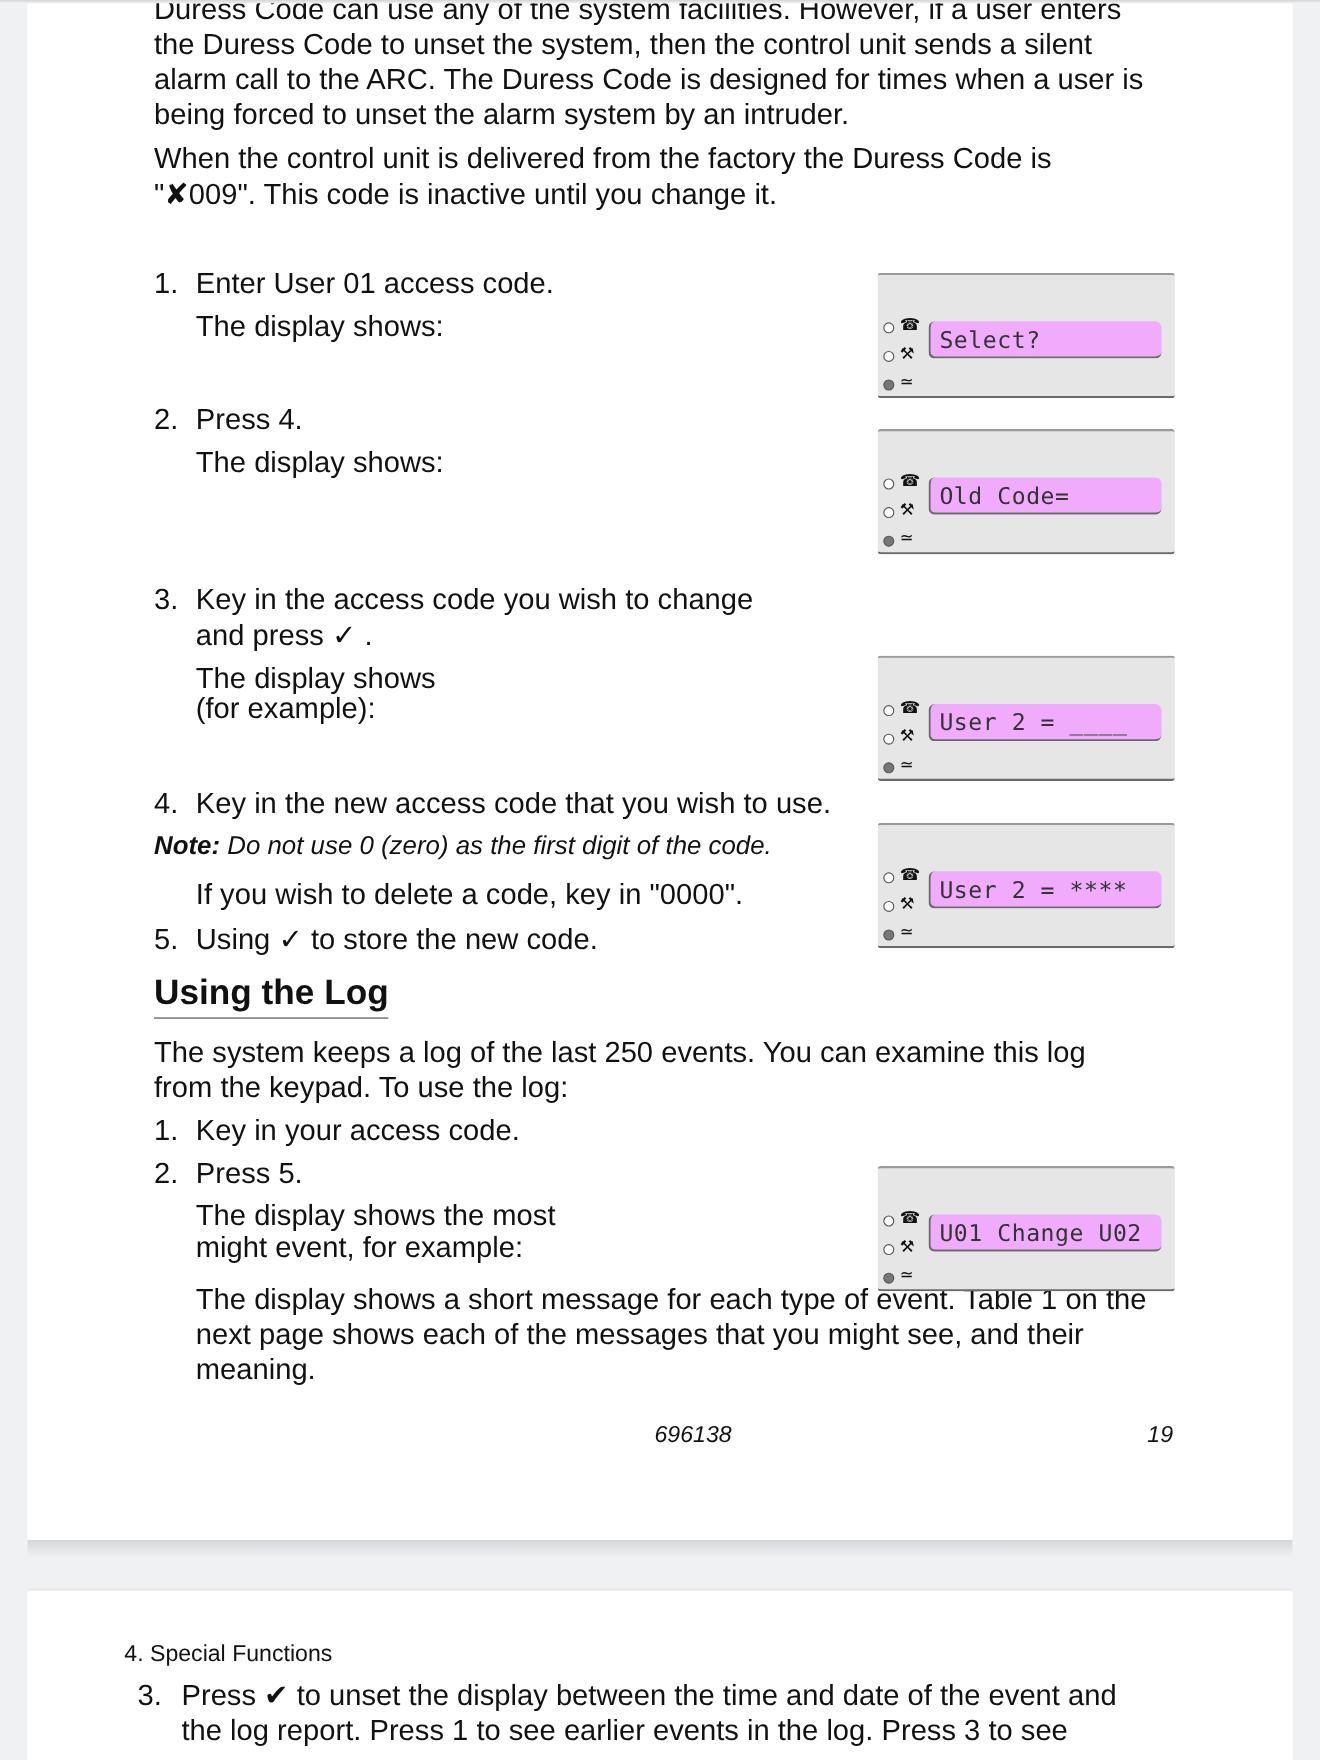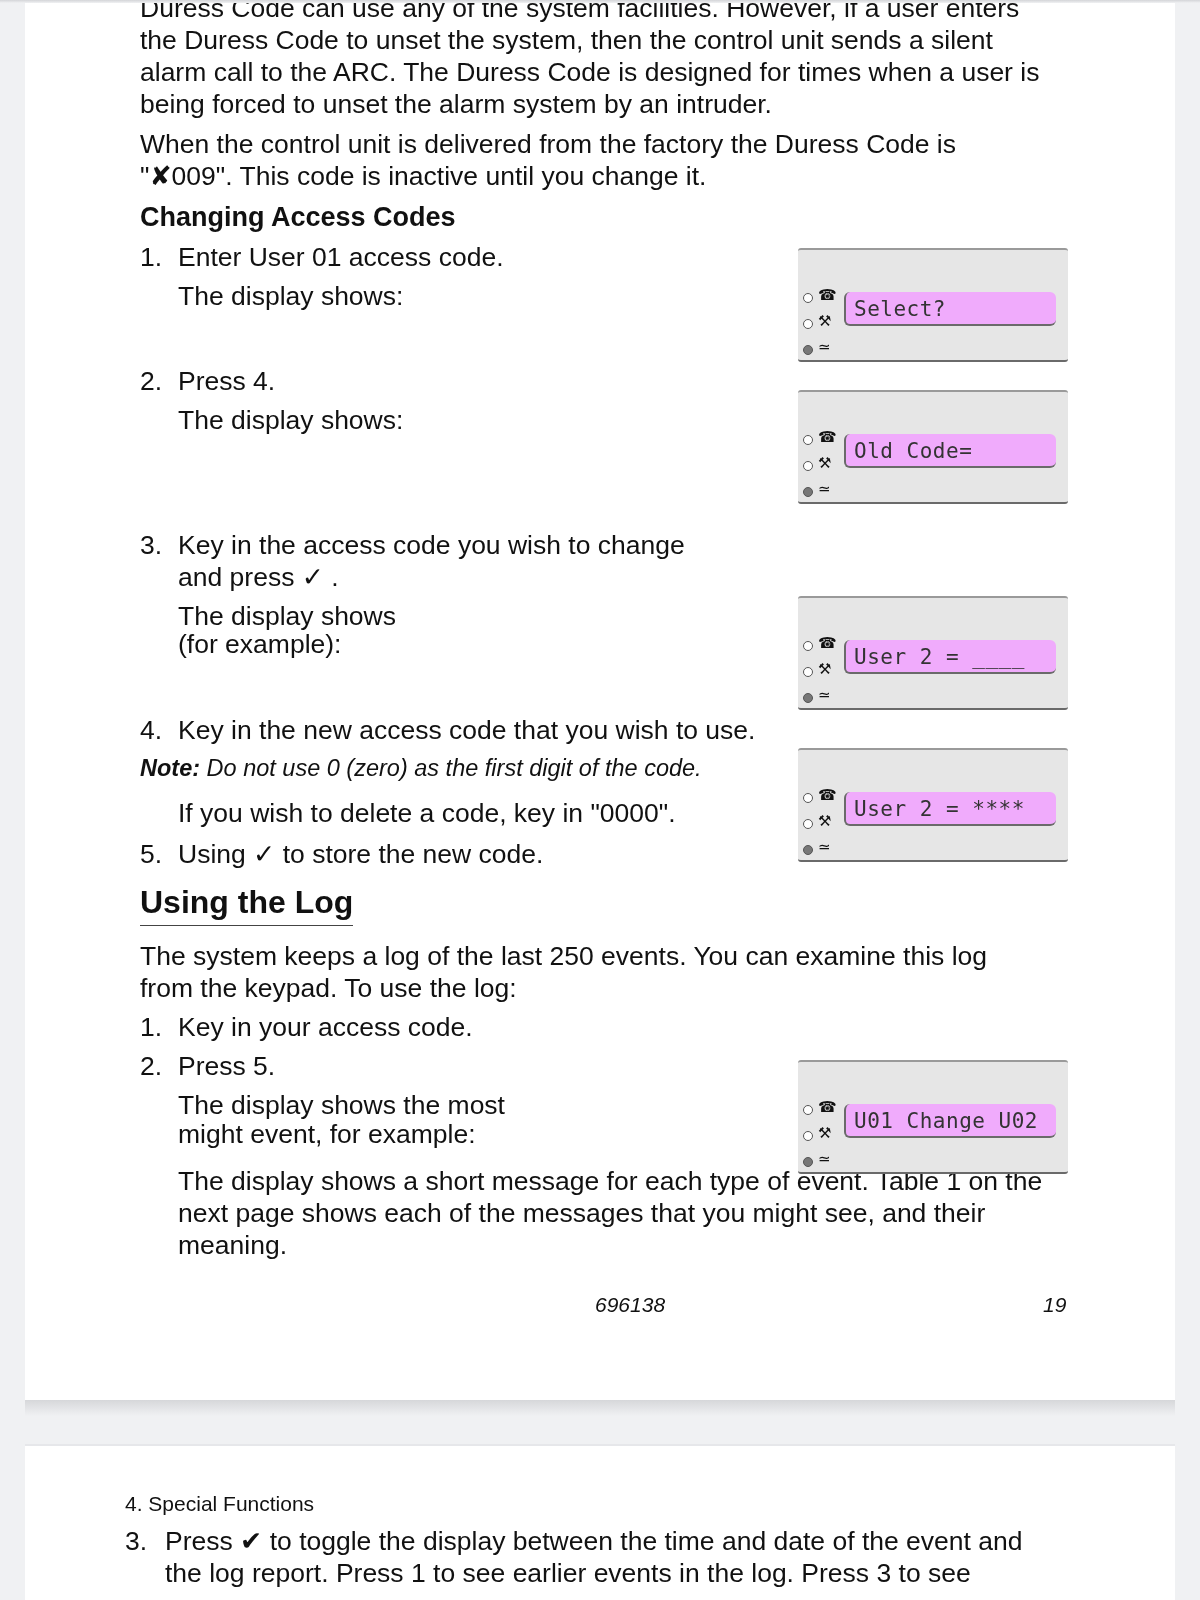--- a/index.html
+++ b/index.html
@@ -77,21 +77,20 @@
 <div class="page page1">
 
   <div class="t" style="left:115px; top:12px;">Duress Code can use any of the system facilities. However, if a user enters</div>
   <div class="t" style="left:115px; top:44px;">the Duress Code to unset the system, then the control unit sends a silent</div>
   <div class="t" style="left:115px; top:76px;">alarm call to the ARC. The Duress Code is designed for times when a user is</div>
   <div class="t" style="left:115px; top:108px;">being forced to unset the alarm system by an intruder.</div>
 
   <div class="t" style="left:115px; top:148px;">When the control unit is delivered from the factory the Duress Code is</div>
   <div class="t" style="left:115px; top:180px;">"✘009". This code is inactive until you change it.</div>
 
-  <div class="h3" style="left:115px; top:222px;">Changing Access Codes</div>
 
   <div class="num" style="left:115px; top:261px;">1.</div>
   <div class="t" style="left:153px; top:261px;">Enter User 01 access code.</div>
   <div class="t" style="left:153px; top:300px;">The display shows:</div>
 
   <div class="num" style="left:115px; top:385px;">2.</div>
   <div class="t" style="left:153px; top:385px;">Press 4.</div>
   <div class="t" style="left:153px; top:424px;">The display shows:</div>
 
   <div class="num" style="left:115px; top:549px;">3.</div>
@@ -218,17 +217,17 @@
           <span class="led on"></span>
           <span class="led-icon">≃</span>
         </div>
     </div>
     <div class="lcd">U01 Change U02</div>
   </div>
 </div>
 <div class="page1-shadow"></div>
 
 <div class="page page2">
-  <div class="running-head" style="left:100px; top:46px;">4. Special Functions</div>
+  <div class="running-head" style="left:88px; top:46px;">4. Special Functions</div>
   <div class="num" style="left:100px; top:79px;">3.</div>
-  <div class="t" style="left:140px; top:79px;">Press ✔ to toggle the display between the time and date of the event and</div>
+  <div class="t" style="left:140px; top:79px;">Press ✔ to unset the display between the time and date of the event and</div>
   <div class="t" style="left:140px; top:111px;">the log report. Press 1 to see earlier events in the log. Press 3 to see</div>
 </div>
 
 </body></html>

